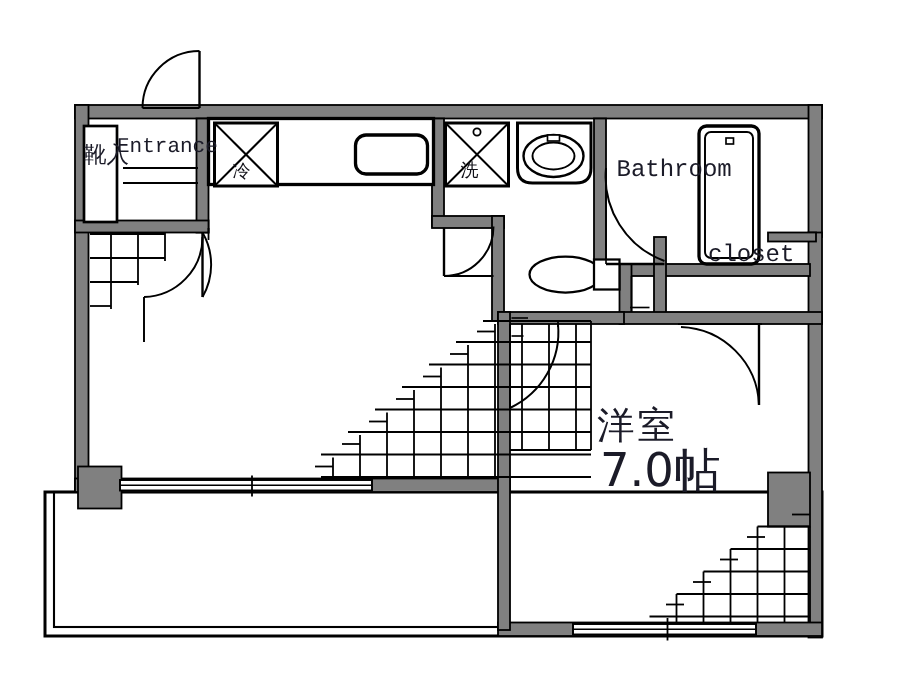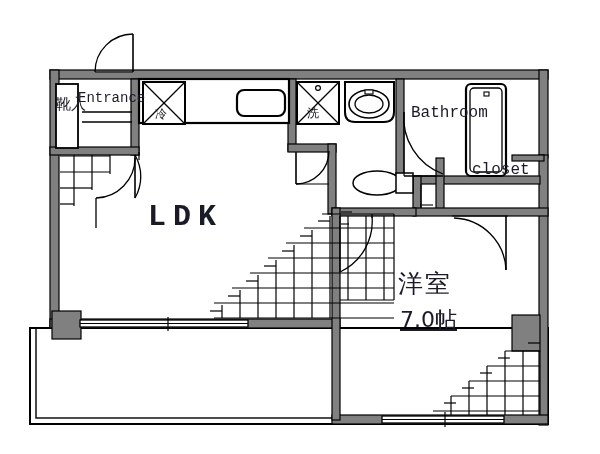--- a/index.html
+++ b/index.html
@@ -70,25 +70,24 @@
     left: 472px; top: 162px;
     font-size: 16px;
   }
   .lbl-bedroom {
     left: 398px; top: 271px;
     font-size: 25px;
     font-family: "DejaVu Sans", sans-serif;
     letter-spacing: 2px;
   }
   .lbl-bedroom-size {
-    left: 400px; top: 308px;
-    font-size: 22px;
+    left: 400px; top: 298px;
+    font-size: 31px;
     font-family: "DejaVu Sans", sans-serif;
     letter-spacing: 0px;
-    text-decoration: underline;
   }
   .glyph {
     position: absolute;
     font-family: "DejaVu Sans", sans-serif;
     color: #111118;
     pointer-events: none;
   }
   .glyph-fridge { left: 155px; top: 106px; font-size: 12px; }
   .glyph-washer { left: 307px; top: 105px; font-size: 12px; }
 </style>
@@ -319,21 +318,20 @@
 
       <line x1="420" y1="205" x2="433" y2="205"></line>
 
       <line x1="341" y1="212" x2="352" y2="212"></line>
       <line x1="341" y1="224" x2="349" y2="224"></line>
     </g>
 
   </svg>
 
   <div class="label-layer">
-    <div class="rm-label lbl-ldk">LDK</div>
     <div class="rm-label lbl-entrance">Entrance</div>
     <div class="rm-label lbl-shoe">靴入</div>
     <div class="rm-label lbl-bathroom">Bathroom</div>
     <div class="rm-label lbl-closet">closet</div>
     <div class="rm-label lbl-bedroom">洋室</div>
     <div class="rm-label lbl-bedroom-size">7.0帖</div>
 
     <div class="glyph glyph-fridge">冷</div>
     <div class="glyph glyph-washer">洗</div>
   </div>

